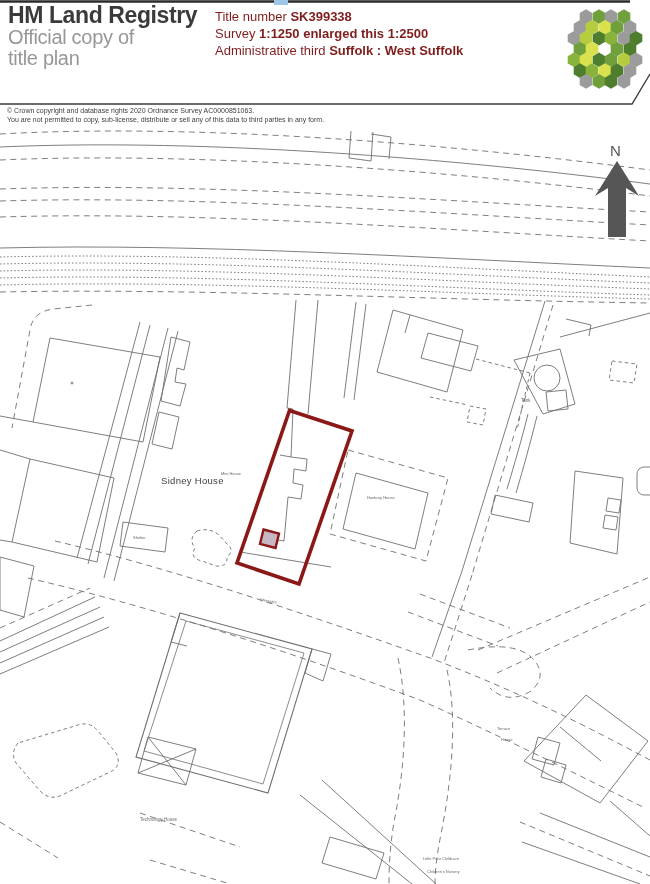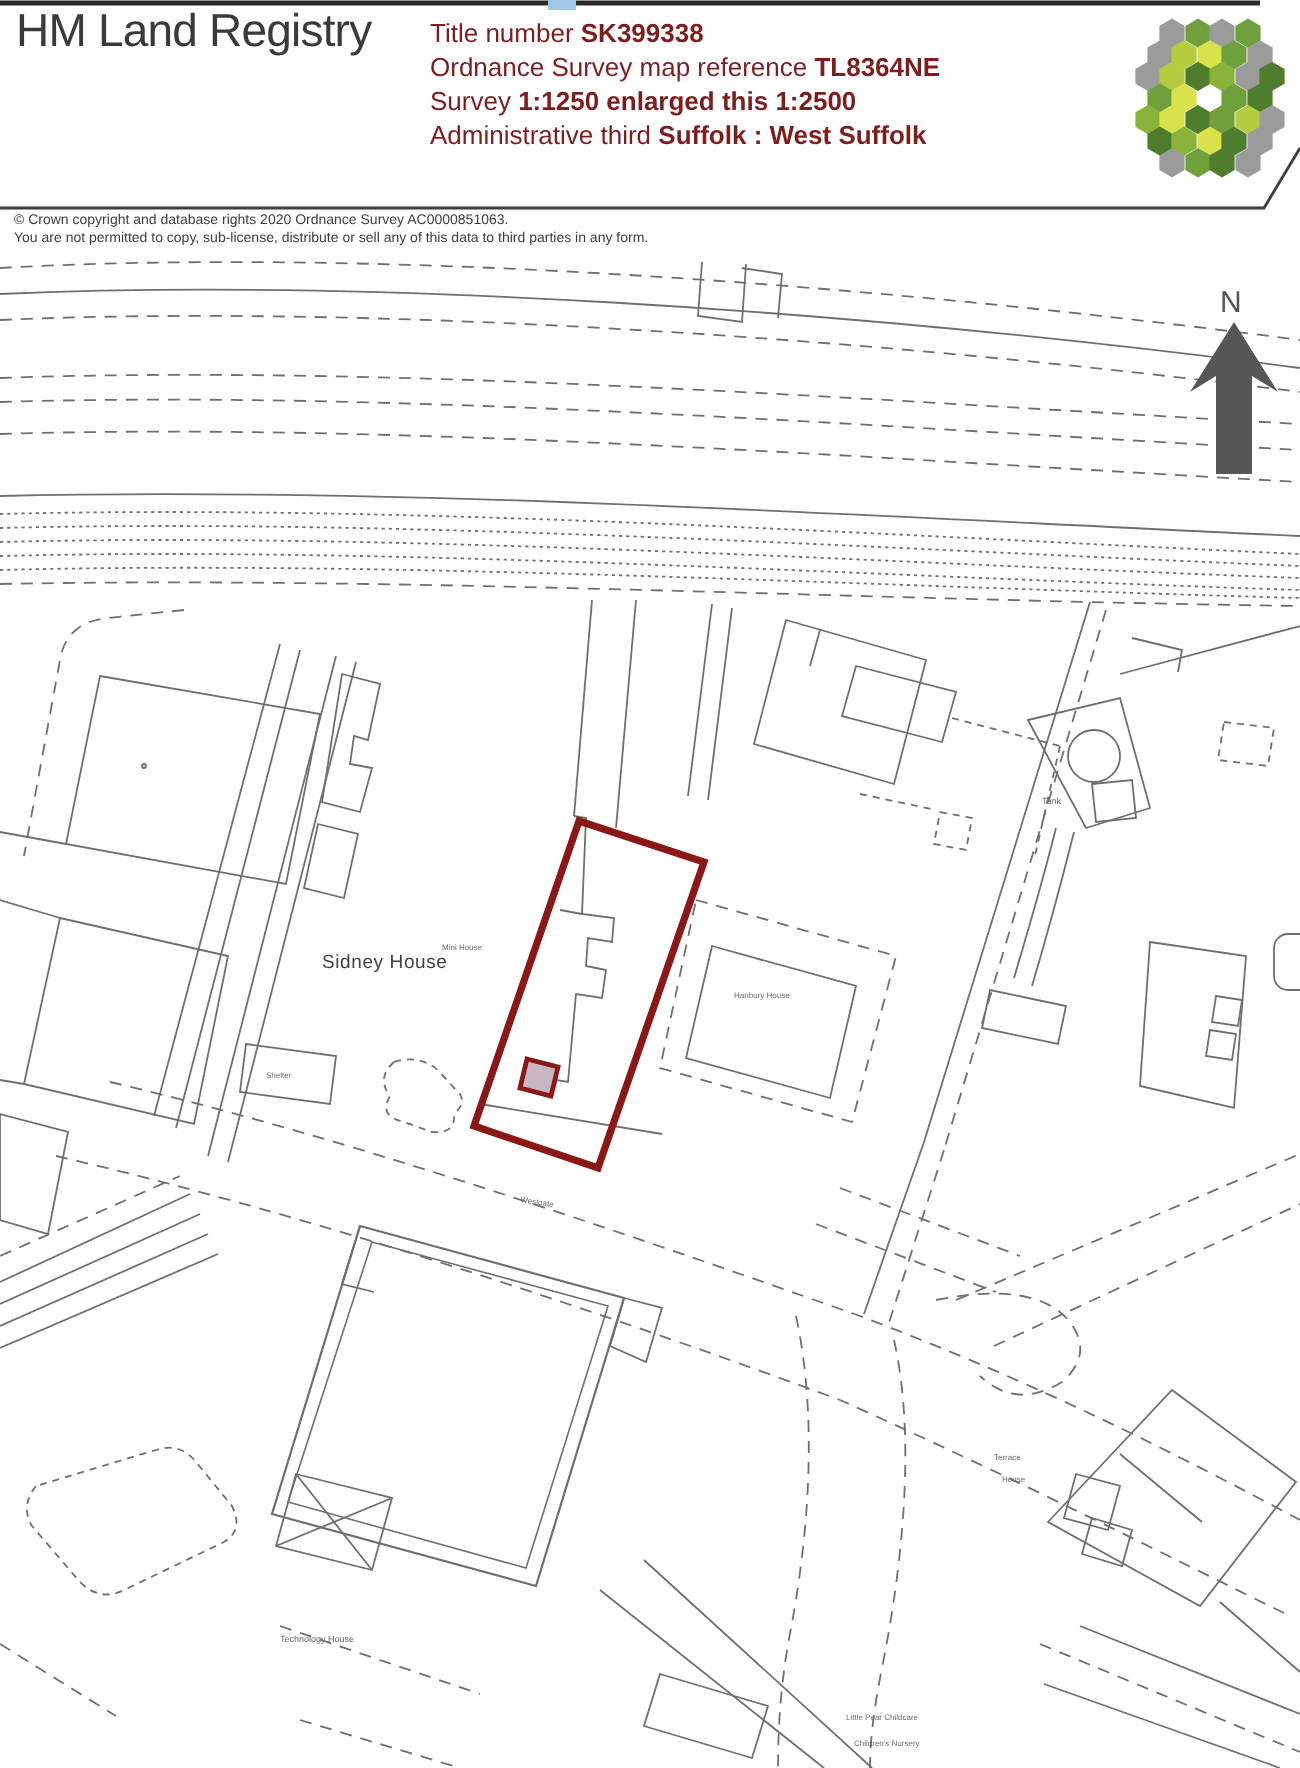--- a/index.html
+++ b/index.html
@@ -1,20 +1,20 @@
 <!DOCTYPE html>
 <html><head>
 <meta charset="utf-8">
 <style>
   html,body{margin:0;padding:0;background:#e8e8e8;}
   .page{position:relative;width:650px;height:884px;background:#ffffff;overflow:hidden;
         font-family:"Liberation Sans",sans-serif;color:#111;}
   
   .brand{position:absolute;left:8px;top:4px;line-height:1.02;}
-  .brand .l1{font-size:23px;font-weight:400;color:#3a3a3a;letter-spacing:-0.4px;text-align:center;}
+  .brand .l1{font-size:23px;font-weight:700;color:#3a3a3a;letter-spacing:-0.4px;text-align:center;}
   .brand .l2,.brand .l3{font-size:20px;color:#979797;letter-spacing:-0.3px;}
   .hinfo{position:absolute;left:215px;top:9px;font-size:13px;color:#7f1d1d;}
   .hinfo .row{margin-bottom:1px;line-height:16px;white-space:nowrap;}
   .hinfo b{font-weight:700;}
   .copy{position:absolute;left:7px;top:106px;font-size:7px;line-height:9px;color:#3d3d3d;white-space:nowrap;}
   .logo{position:absolute;left:558px;top:2px;}
   
   .map{position:absolute;left:0;top:0;width:650px;height:884px;}
   .ln path,.ln polygon,.ln circle,.ln rect{stroke:#6f6f6f;stroke-width:0.9;fill:none;}
   .ln .w11{stroke-width:1.1;} .ln .w8{stroke-width:0.8;}
@@ -141,25 +141,26 @@
       <text class="mlbl45" x="140" y="821">Technology House</text>
       <text class="mlbl" x="497" y="730">Terrace</text>
       <text class="mlbl" x="501" y="741">House</text>
       <text class="mlbl" x="423" y="860">Little Pear Childcare</text>
       <text class="mlbl" x="427" y="873">Children's Nursery</text>
     </g>
   </svg>
 
   <div class="brand">
     <div class="l1">HM Land Registry</div>
+    <div class="l2">Official copy of</div>
+    <div class="l3">title plan</div>
   </div>
 
   <div class="hinfo">
     <div class="row"><span>Title number </span><b>SK399338</b></div>
-    <div class="row"><span>Ordnance Survey map reference </span><b>TL8364NE</b></div>
     <div class="row"><span>Survey </span><b>1:1250 enlarged this 1:2500</b></div>
     <div class="row"><span>Administrative third </span><b>Suffolk : West Suffolk</b></div>
   </div>
 
   <svg class="logo" width="95" height="96" viewBox="558 2 95 96">
     <g id="logo-hexes">
         <polygon points="586,9.3 592.3,12.950000000000001 592.3,20.25 586,23.900000000000002 579.7,20.25 579.7,12.950000000000001" fill="#9b9b9b"></polygon>
         <polygon points="599,9.3 605.3,12.950000000000001 605.3,20.25 599,23.900000000000002 592.7,20.25 592.7,12.950000000000001" fill="#6fa03c"></polygon>
         <polygon points="611,9.3 617.3,12.950000000000001 617.3,20.25 611,23.900000000000002 604.7,20.25 604.7,12.950000000000001" fill="#9b9b9b"></polygon>
         <polygon points="624,9.3 630.3,12.950000000000001 630.3,20.25 624,23.900000000000002 617.7,20.25 617.7,12.950000000000001" fill="#6fa03c"></polygon>

